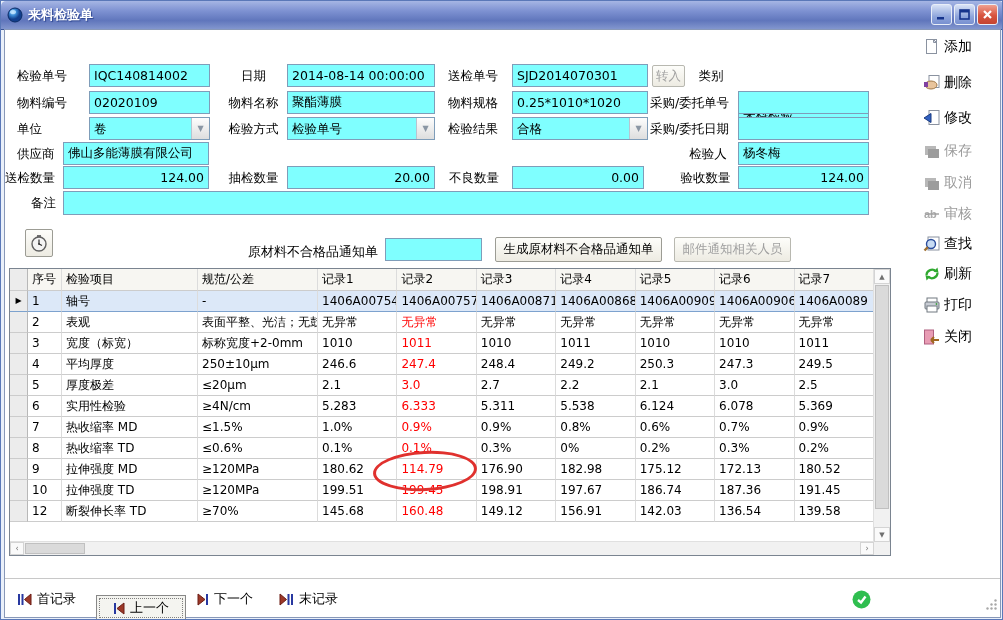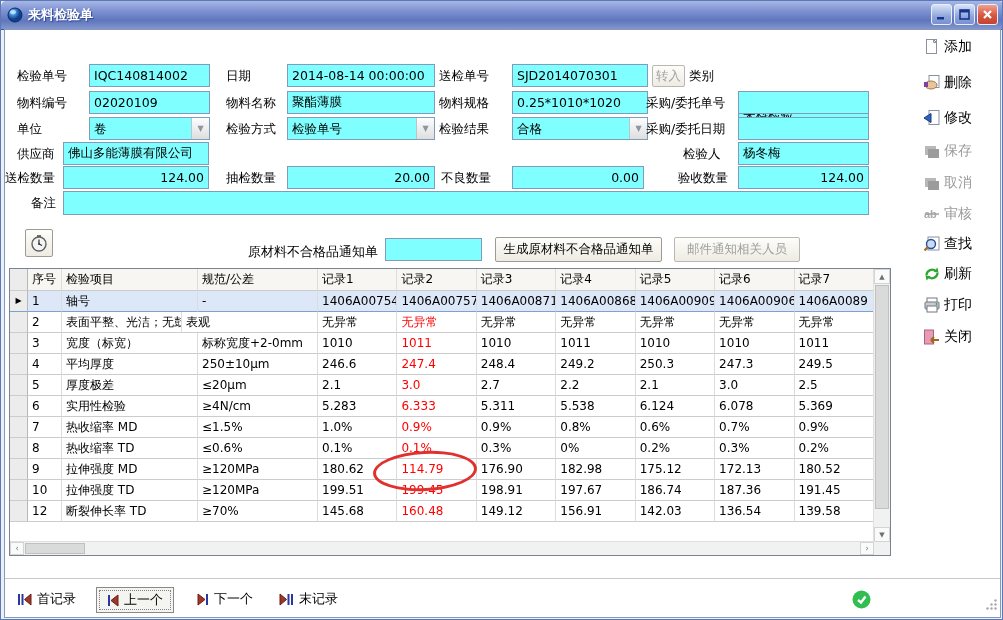--- a/index.html
+++ b/index.html
@@ -11,21 +11,21 @@
     border-bottom:1px solid #3A5498;display:flex;align-items:center;border-radius:5px 5px 0 0;}
   .title-icon{margin:0 5px 0 6px;display:flex;}
   .title-text{color:#fff;font-size:13px;font-weight:bold;text-shadow:1px 1px 1px #2C4490;}
   .win-controls{position:absolute;right:6px;top:3px;display:flex;gap:2px;}
   .wbtn{width:21px;height:21px;border-radius:3px;border:1px solid #E8EEF8;display:flex;align-items:center;justify-content:center;box-sizing:border-box;}
   .wbtn.minmax{background:linear-gradient(180deg,#D8E2F6,#8FA6DC 60%,#7890D0);}
   .wbtn.close{background:linear-gradient(180deg,#F0A090,#D85540 55%,#C44430);}
   
   .client{left:3px;top:28px;width:997px;height:589px;background:#fff;border:1px solid #8898B8;box-sizing:border-box;}
   .lbl{position:absolute;height:22px;line-height:22px;font-size:12.5px;color:#000;white-space:nowrap;}
-  .r{text-align:left;}
+  .r{text-align:center;}
   .inp{position:absolute;height:23px;line-height:21px;background:#7FFFFF;border:1px solid #7F9DB9;
        font-size:12.5px;padding:0 4px;box-sizing:border-box;color:#000;font-family:inherit;}
   input.inp{outline:none;}
   .num{text-align:right;}
   .combo{position:absolute;height:23px;background:#7FFFFF;border:1px solid #7F9DB9;box-sizing:border-box;font-size:12.5px;}
   .combo .val{position:absolute;left:4px;top:0;line-height:21px;}
   .combo .cbtn{position:absolute;right:0;top:0;bottom:0;width:17px;background:linear-gradient(180deg,#FDFDFD,#DEDEDE);
        border-left:1px solid #B8C4D0;color:#8A96A4;font-size:8px;display:flex;align-items:center;justify-content:center;}
   .pbtn{position:absolute;background:linear-gradient(180deg,#FDFDFA,#EDEBE2);border:1px solid #9C9C94;border-radius:2px;
        font-size:12.5px;color:#000;display:flex;align-items:center;justify-content:center;box-sizing:border-box;font-family:inherit;}
@@ -53,21 +53,21 @@
   .thumb{position:absolute;background:#DADADA;border:1px solid #C0C0C0;box-sizing:border-box;}
   .corner{position:absolute;right:0;bottom:0;width:16px;height:13px;background:#F1F1F1;}
   
   .ellipse{position:absolute;border:3px solid #E0312E;border-radius:50%;transform:rotate(-3deg);pointer-events:none;}
   
   .sbar-btn{position:absolute;left:922px;width:78px;height:22px;display:flex;align-items:center;gap:3px;font-size:14px;color:#000;cursor:default;}
   .sbar-btn.disabled{color:#9A9A9A;}
   
   .divider{left:4px;top:577px;width:995px;height:2px;border-top:1px solid #C8C8C8;border-bottom:1px solid #FFFFFF;}
   .navbtn{position:absolute;top:586px;height:24px;display:flex;align-items:center;gap:5px;font-size:13px;color:#000;}
-  .navbtn.focus{border:1px solid #888;background:#F4F4F0;outline:1px dotted #808080;outline-offset:-4px;padding:0 10px;}
+  .navbtn.focus{border:1px solid #888;background:#F4F4F0;outline:1px dotted #808080;outline-offset:-4px;padding:0 16px;margin-top:8px;}
   .grip{position:absolute;right:4px;bottom:4px;}
 </style>
 </head>
 <body>
 
 <div class="window">
 
   <div class="abs titlebar">
     <span class="title-icon">
       <svg width="16" height="16">
@@ -163,21 +163,21 @@
     <svg width="18" height="18">
         <rect x="7" y="1" width="4" height="2.5" fill="#707070"></rect>
         <circle cx="9" cy="10" r="7" fill="#F4F4F4" stroke="#606060" stroke-width="1.4"></circle>
         <path d="M9 10 L9 5.5 M9 10 L12 11.5" stroke="#303030" stroke-width="1.2"></path>
         <circle cx="9" cy="10" r="0.9" fill="#303030"></circle>
       </svg>
   </div>
   <div class="lbl" style="left:247px;top:240px;font-size:13px">原材料不合格品通知单</div>
   <input class="inp" style="left: 384px; top: 237px; width: 97px;" value="">
   <div class="pbtn" style="left:494px;top:236px;width:167px;height:25px">生成原材料不合格品通知单</div>
-  <div class="pbtn disabled" style="left:673px;top:236px;width:126px;height:25px">邮件通知相关人员</div>
+  <div class="pbtn disabled" style="left:673px;top:236px;width:117px;height:25px">邮件通知相关人员</div>
 
   <div class="abs tbl">
     <div class="tbl-inner">
       <div class="thead">
         <div class="tc ind th"></div>
         <div class="tc no th">序号</div>
         <div class="tc item th">检验项目</div>
         <div class="tc spec th">规范/公差</div>
         <div class="tc rec th">记录1</div>
         <div class="tc rec th">记录2</div>
@@ -197,22 +197,22 @@
             <div class="tc rec">1406A00757</div>
             <div class="tc rec">1406A00871</div>
             <div class="tc rec">1406A00868</div>
             <div class="tc rec">1406A00909</div>
             <div class="tc rec">1406A00906</div>
             <div class="tc rec">1406A0089</div>
           </div>
           <div class="trow">
             <div class="tc ind"></div>
             <div class="tc no">2</div>
+            <div class="tc item">表观</div>
             <div class="tc spec">表面平整、光洁；无鼓</div>
-            <div class="tc item">表观</div>
             <div class="tc rec">无异常</div>
             <div class="tc rec red">无异常</div>
             <div class="tc rec">无异常</div>
             <div class="tc rec">无异常</div>
             <div class="tc rec">无异常</div>
             <div class="tc rec">无异常</div>
             <div class="tc rec">无异常</div>
           </div>
           <div class="trow">
             <div class="tc ind"></div>

